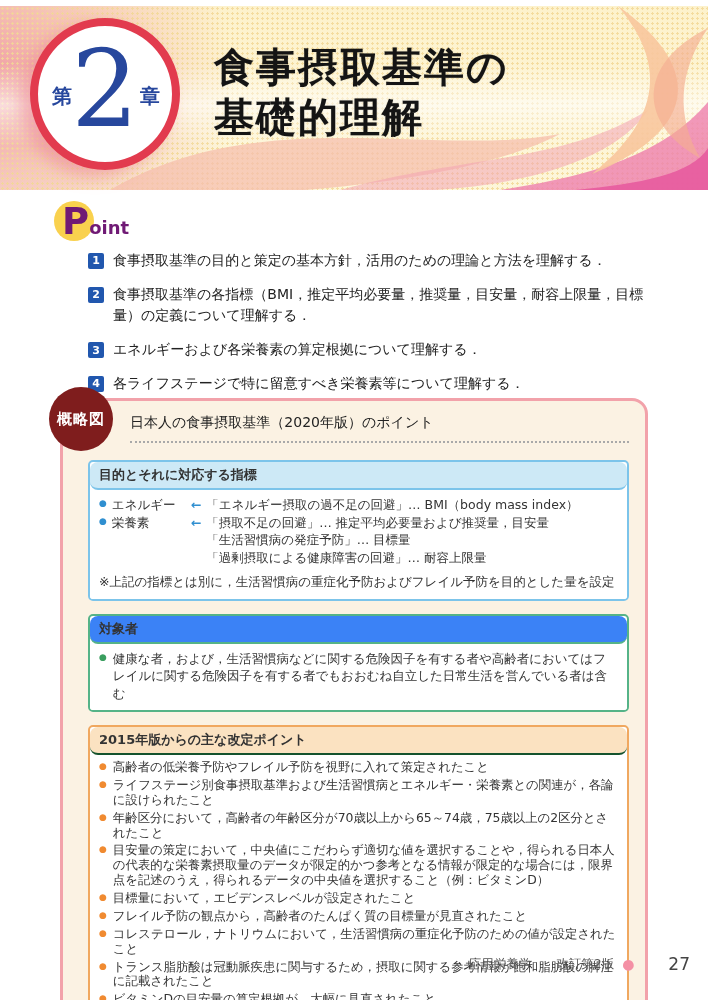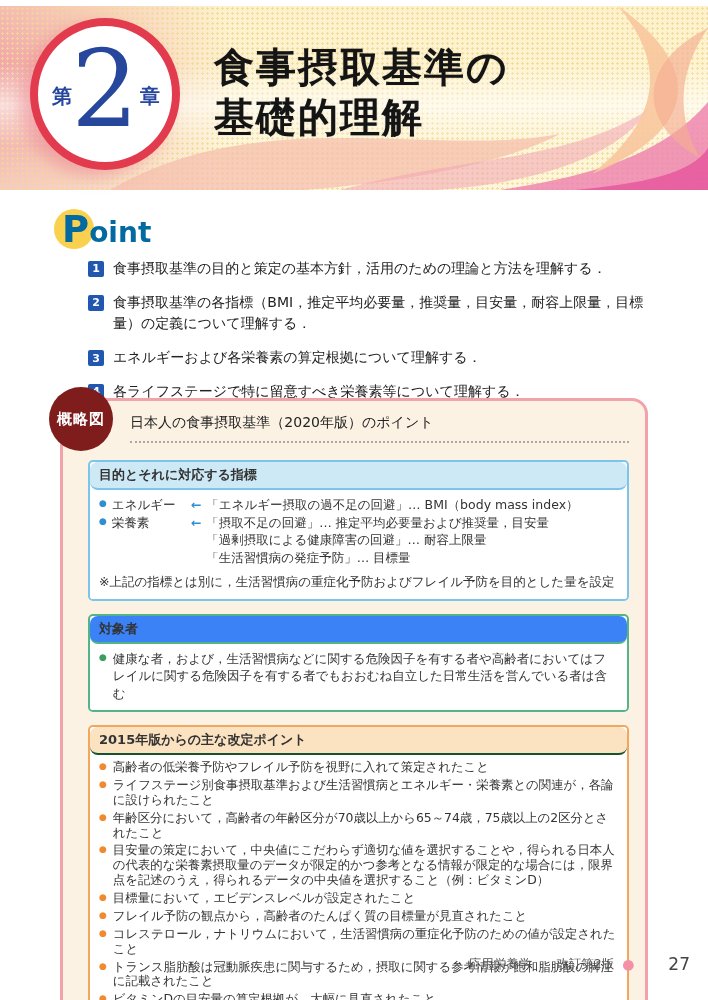--- a/index.html
+++ b/index.html
@@ -31,22 +31,22 @@
 
   .chapter-title { position:absolute; left:214px; top:36px; font-size:40px; font-weight:900;
     color:#141414; line-height:1.25; letter-spacing:2px;
     text-shadow:0 0 1px rgba(0,0,0,.35); }
 
   
   .point-section { position:absolute; left:58px; top:202px; width:600px; }
   .point-logo { position:relative; height:40px; }
   .point-circle { position:absolute; left:-4px; top:-1px; width:40px; height:40px;
     border-radius:50%; background:#f9d14e; }
-  .point-text { position:relative; display:block; color:#0369a1; font-weight:bold;
-    font-size:28px; line-height:40px; padding-left:4px;margin-top:8px; }
+  .point-text { position:relative; display:block; color:#701a75; font-weight:bold;
+    font-size:18px; line-height:40px; padding-left:4px; }
   .point-text::first-letter { font-size:37px; }
   .point-list { margin-top:8px; padding-left:30px; display:flex; flex-direction:column; gap:12px; }
   .point-item { display:flex; gap:9px; font-size:14px; color:#222; line-height:1.55; }
   .point-num { flex:0 0 auto; width:16px; height:16px; margin-top:3px; background:#2157ae;
     color:#fff; font-size:11px; font-weight:bold; display:flex; align-items:center;
     justify-content:center; border-radius:2px; }
 
   
   .overview { position:absolute; left:60px; top:398px; width:588px; min-height:532px;
     border:3px solid #f2a2aa; border-radius:16px; background:#fbf2e3;
@@ -159,22 +159,22 @@
           <div class="ind-lines">
             <div>「エネルギー摂取の過不足の回避」… BMI（body mass index）</div>
           </div>
         </div>
         <div class="ind-row">
           <span class="bullet blue">●</span>
           <span class="ind-term">栄養素</span>
           <span class="ind-arrow">←</span>
           <div class="ind-lines">
             <div>「摂取不足の回避」… 推定平均必要量および推奨量，目安量</div>
+            <div>「生活習慣病の発症予防」… 目標量</div>
             <div>「過剰摂取による健康障害の回避」… 耐容上限量</div>
-            <div>「生活習慣病の発症予防」… 目標量</div>
           </div>
         </div>
         <div class="ind-note">※上記の指標とは別に，生活習慣病の重症化予防およびフレイル予防を目的とした量を設定</div>
       </div>
     </div>
 
     <div class="sub-box box-green">
       <div class="sub-head">対象者</div>
       <div class="sub-body">
         <div class="flex-item">

